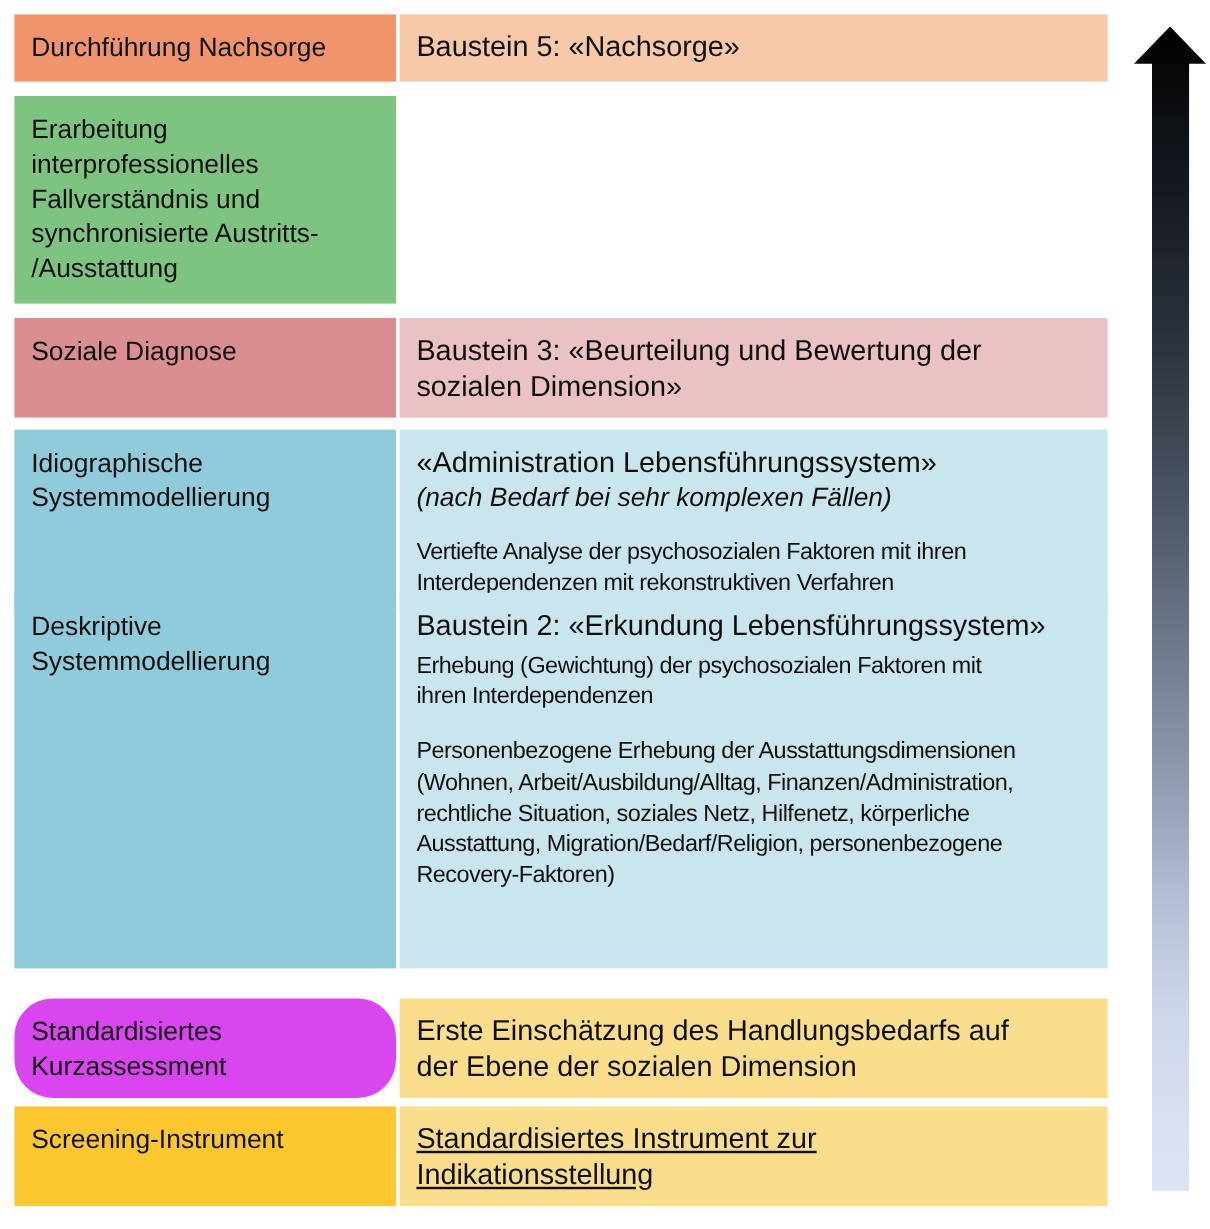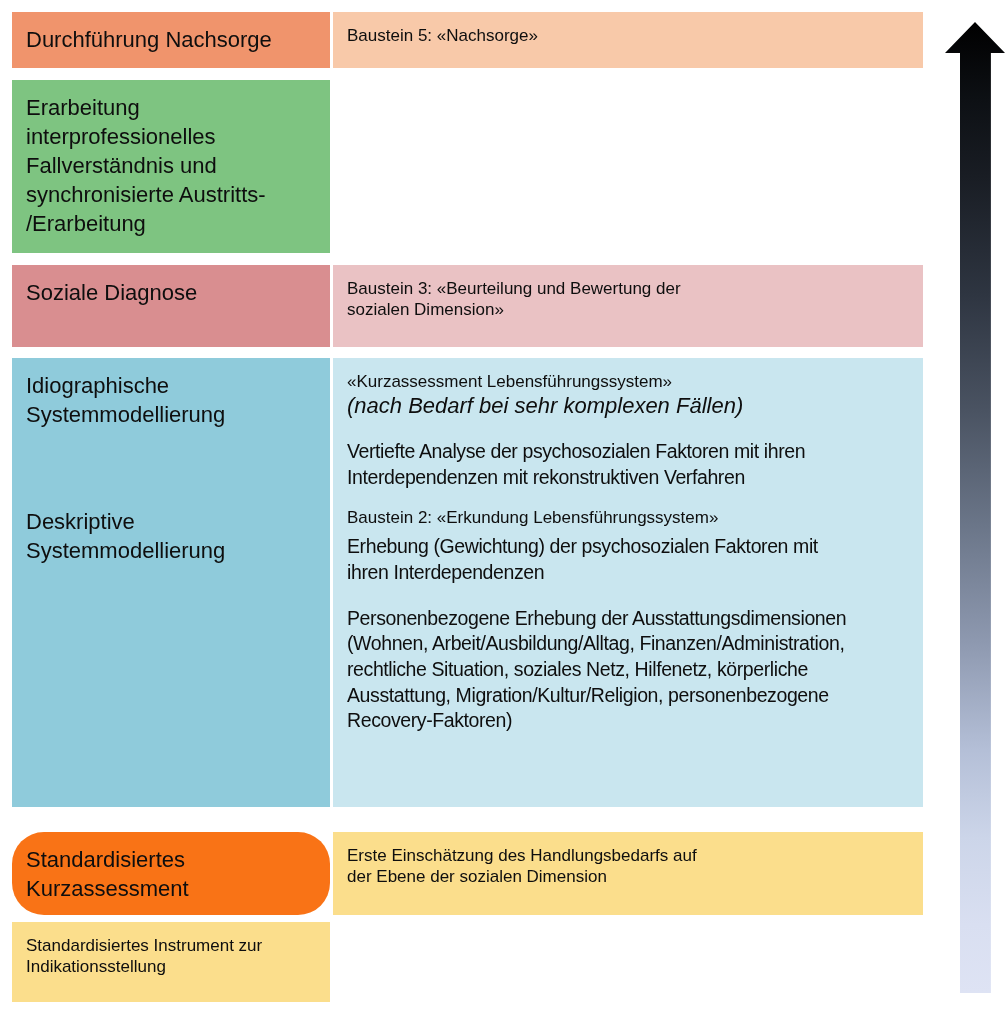--- a/index.html
+++ b/index.html
@@ -5,21 +5,21 @@
   html,body{margin:0;padding:0;background:#ffffff;}
   .canvas{
     position:relative;width:1008px;height:1024px;background:#ffffff;
     font-family:"Liberation Sans","DejaVu Sans",sans-serif;color:#0e0e0e;
     overflow:hidden;
   }
   .rows{position:absolute;left:12px;top:0;width:911px;height:100%;}
   .row{position:absolute;left:0;width:100%;display:grid;grid-template-columns:318px 1fr;column-gap:3px;}
   .cell{padding:13px 14px 10px 14px;box-sizing:border-box;}
   .stage-label{font-size:22px;line-height:1.32;white-space:pre-line;}
-  .heading{font-size:17px;line-height:1.24;margin:0 0 6px 0;white-space:pre-line;}
+  .heading{font-size:24px;line-height:1.24;margin:0 0 6px 0;white-space:pre-line;}
   .heading.solo{margin:0;}
   .subheading-italic{font-size:22px;line-height:1.24;font-style:italic;margin:0 0 0 0;white-space:pre-line;}
   .body-text{font-size:19.5px;line-height:1.32;letter-spacing:-0.4px;margin:0 0 16px 0;white-space:pre-line;}
   .body-text:last-child{margin-bottom:0;margin-top:20px;}
   .heading.second{margin-top:6px;}
   
   .r1{top:12px;height:56px;}
   .r2{top:80px;height:173px;}
   .r3{top:265px;height:82px;}
   .r4{top:358px;height:118px;}
@@ -50,77 +50,80 @@
         <div class="heading solo">Baustein 5: «Nachsorge»</div>
       </div>
     </div>
 
     <div class="row r2">
       <div class="cell" style="background-color: rgb(126, 196, 129);">
         <div class="stage-label">Erarbeitung
 interprofessionelles
 Fallverständnis und
 synchronisierte Austritts-
-/Erarbeitung</div>
+/Ausstattung</div>
       </div>
     </div>
 
     <div class="row r3">
       <div class="cell" style="background-color: rgb(217, 142, 144);">
         <div class="stage-label">Soziale Diagnose</div>
       </div>
       <div class="cell" style="background-color: rgb(234, 194, 196);">
         <div class="heading solo">Baustein 3: «Beurteilung und Bewertung der
 sozialen Dimension»</div>
       </div>
     </div>
 
     <div class="row r4">
       <div class="cell" style="background-color: rgb(143, 203, 219);">
         <div class="stage-label">Idiographische
 Systemmodellierung</div>
       </div>
       <div class="cell" style="background-color: rgb(201, 230, 239);">
-        <div class="heading" style="margin:0;">«Kurzassessment Lebensführungssystem»</div>
+        <div class="heading" style="margin:0;">«Administration Lebensführungssystem»</div>
         <div class="subheading-italic">(nach Bedarf bei sehr komplexen Fällen)</div>
         <div class="body-text">Vertiefte Analyse der psychosozialen Faktoren mit ihren
 Interdependenzen mit rekonstruktiven Verfahren</div>
       </div>
     </div>
 
     <div class="row r5">
       <div class="cell" style="background-color: rgb(143, 203, 219);">
         <div class="stage-label">Deskriptive
 Systemmodellierung</div>
       </div>
       <div class="cell" style="background-color: rgb(201, 230, 239);">
         <div class="heading">Baustein 2: «Erkundung Lebensführungssystem»</div>
         <div class="body-text">Erhebung (Gewichtung) der psychosozialen Faktoren mit
 ihren Interdependenzen</div>
         <div class="body-text">Personenbezogene Erhebung der Ausstattungsdimensionen
 (Wohnen, Arbeit/Ausbildung/Alltag, Finanzen/Administration,
 rechtliche Situation, soziales Netz, Hilfenetz, körperliche
-Ausstattung, Migration/Kultur/Religion, personenbezogene
+Ausstattung, Migration/Bedarf/Religion, personenbezogene
 Recovery-Faktoren)</div>
       </div>
     </div>
 
     <div class="row r6">
-      <div class="cell" style="background-color: #f97316; border-radius: 32px;">
+      <div class="cell" style="background-color: #d946ef; border-radius: 32px;">
         <div class="stage-label">Standardisiertes
 Kurzassessment</div>
       </div>
       <div class="cell" style="background-color: rgb(251, 222, 140);">
         <div class="heading solo">Erste Einschätzung des Handlungsbedarfs auf
 der Ebene der sozialen Dimension</div>
       </div>
     </div>
 
     <div class="row r7">
-      <div class="cell" style="background-color: rgb(251, 222, 140);">
+      <div class="cell" style="background-color: rgb(253, 199, 47);">
+        <div class="stage-label">Screening-Instrument</div>
+      </div>
+      <div class="cell" style="background-color: rgb(251, 222, 140); text-decoration: underline;">
         <div class="heading solo">Standardisiertes Instrument zur
 Indikationsstellung</div>
       </div>
     </div>
 
   </div>
 
   <div class="arrow"></div>
 </div>
 

